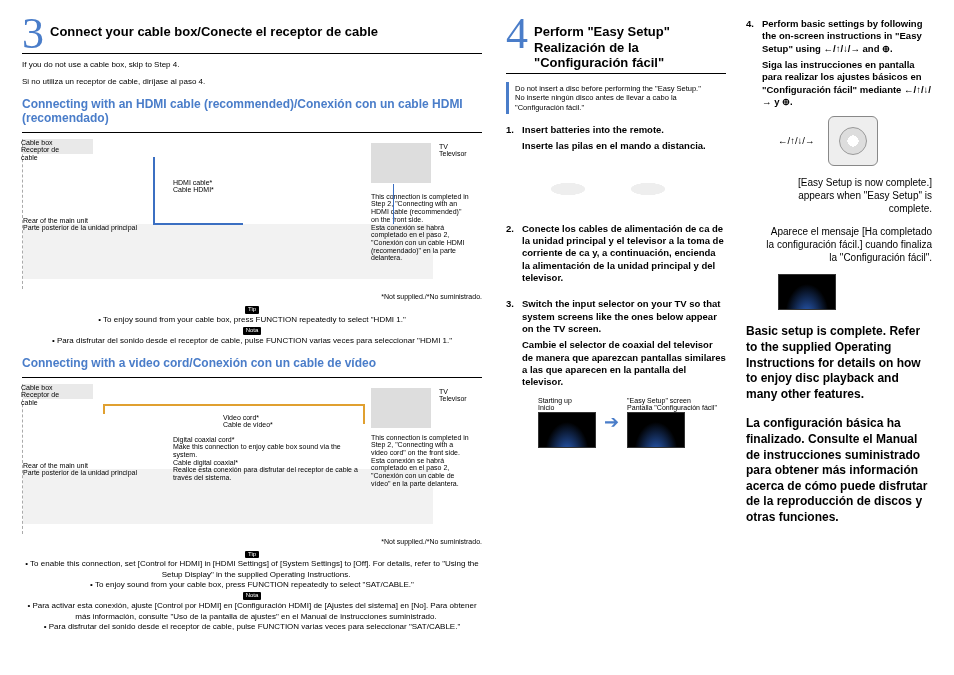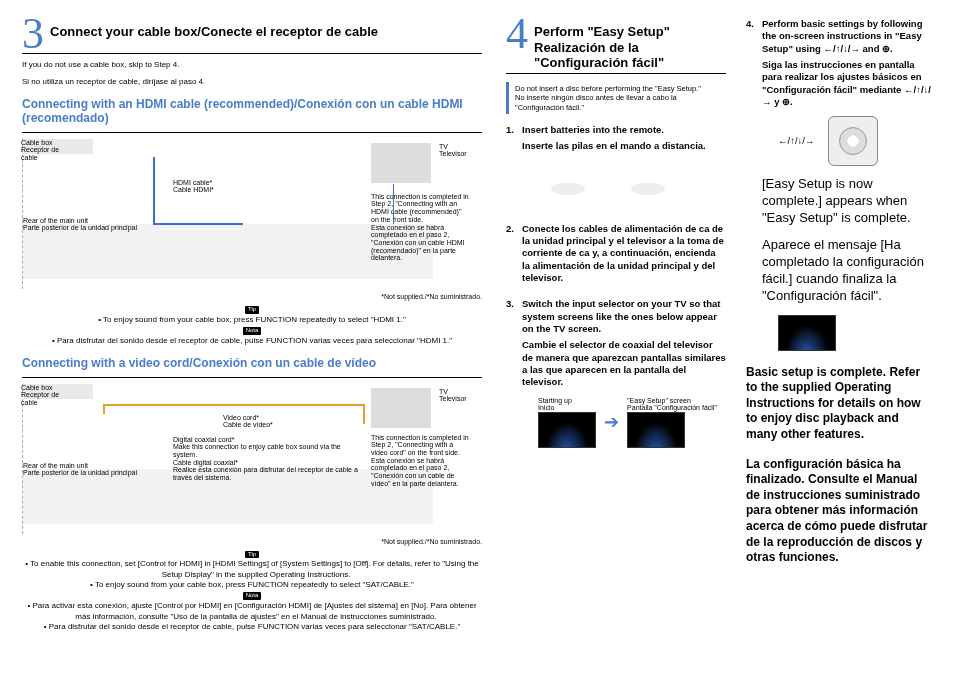--- a/index.html
+++ b/index.html
@@ -111,21 +111,21 @@
   .dpad-row { display:flex; align-items:center; gap:14px; margin: 8px 0 10px 16px; }
   .dpad {
     width: 50px; height: 50px; border:1px solid #888; border-radius:6px;
     position: relative; background:#eee;
   }
   .dpad::before {
     content:''; position:absolute; inset:10px; border:1px solid #999; border-radius:50%;
     background: radial-gradient(circle at 50% 50%, #fff 30%, #ddd 31%);
   }
   .final-screen { margin-left:16px; }
-  .r2-block { font-size: 13px; line-height: 1.3; margin-bottom: 10px; }
+  .r2-block { font-size: 10px; line-height: 1.3; margin-bottom: 10px; text-align: right; }
   .r2-bold { font-weight: bold; font-size: 12px; line-height:1.3; margin-top: 14px; }
 </style>
 </head>
 <body>
 
 <div class="col-left">
   <div class="step-head">
     <div class="step-num">3</div>
     <div class="step-title">Connect your cable box/Conecte el receptor de cable</div>
   </div>

